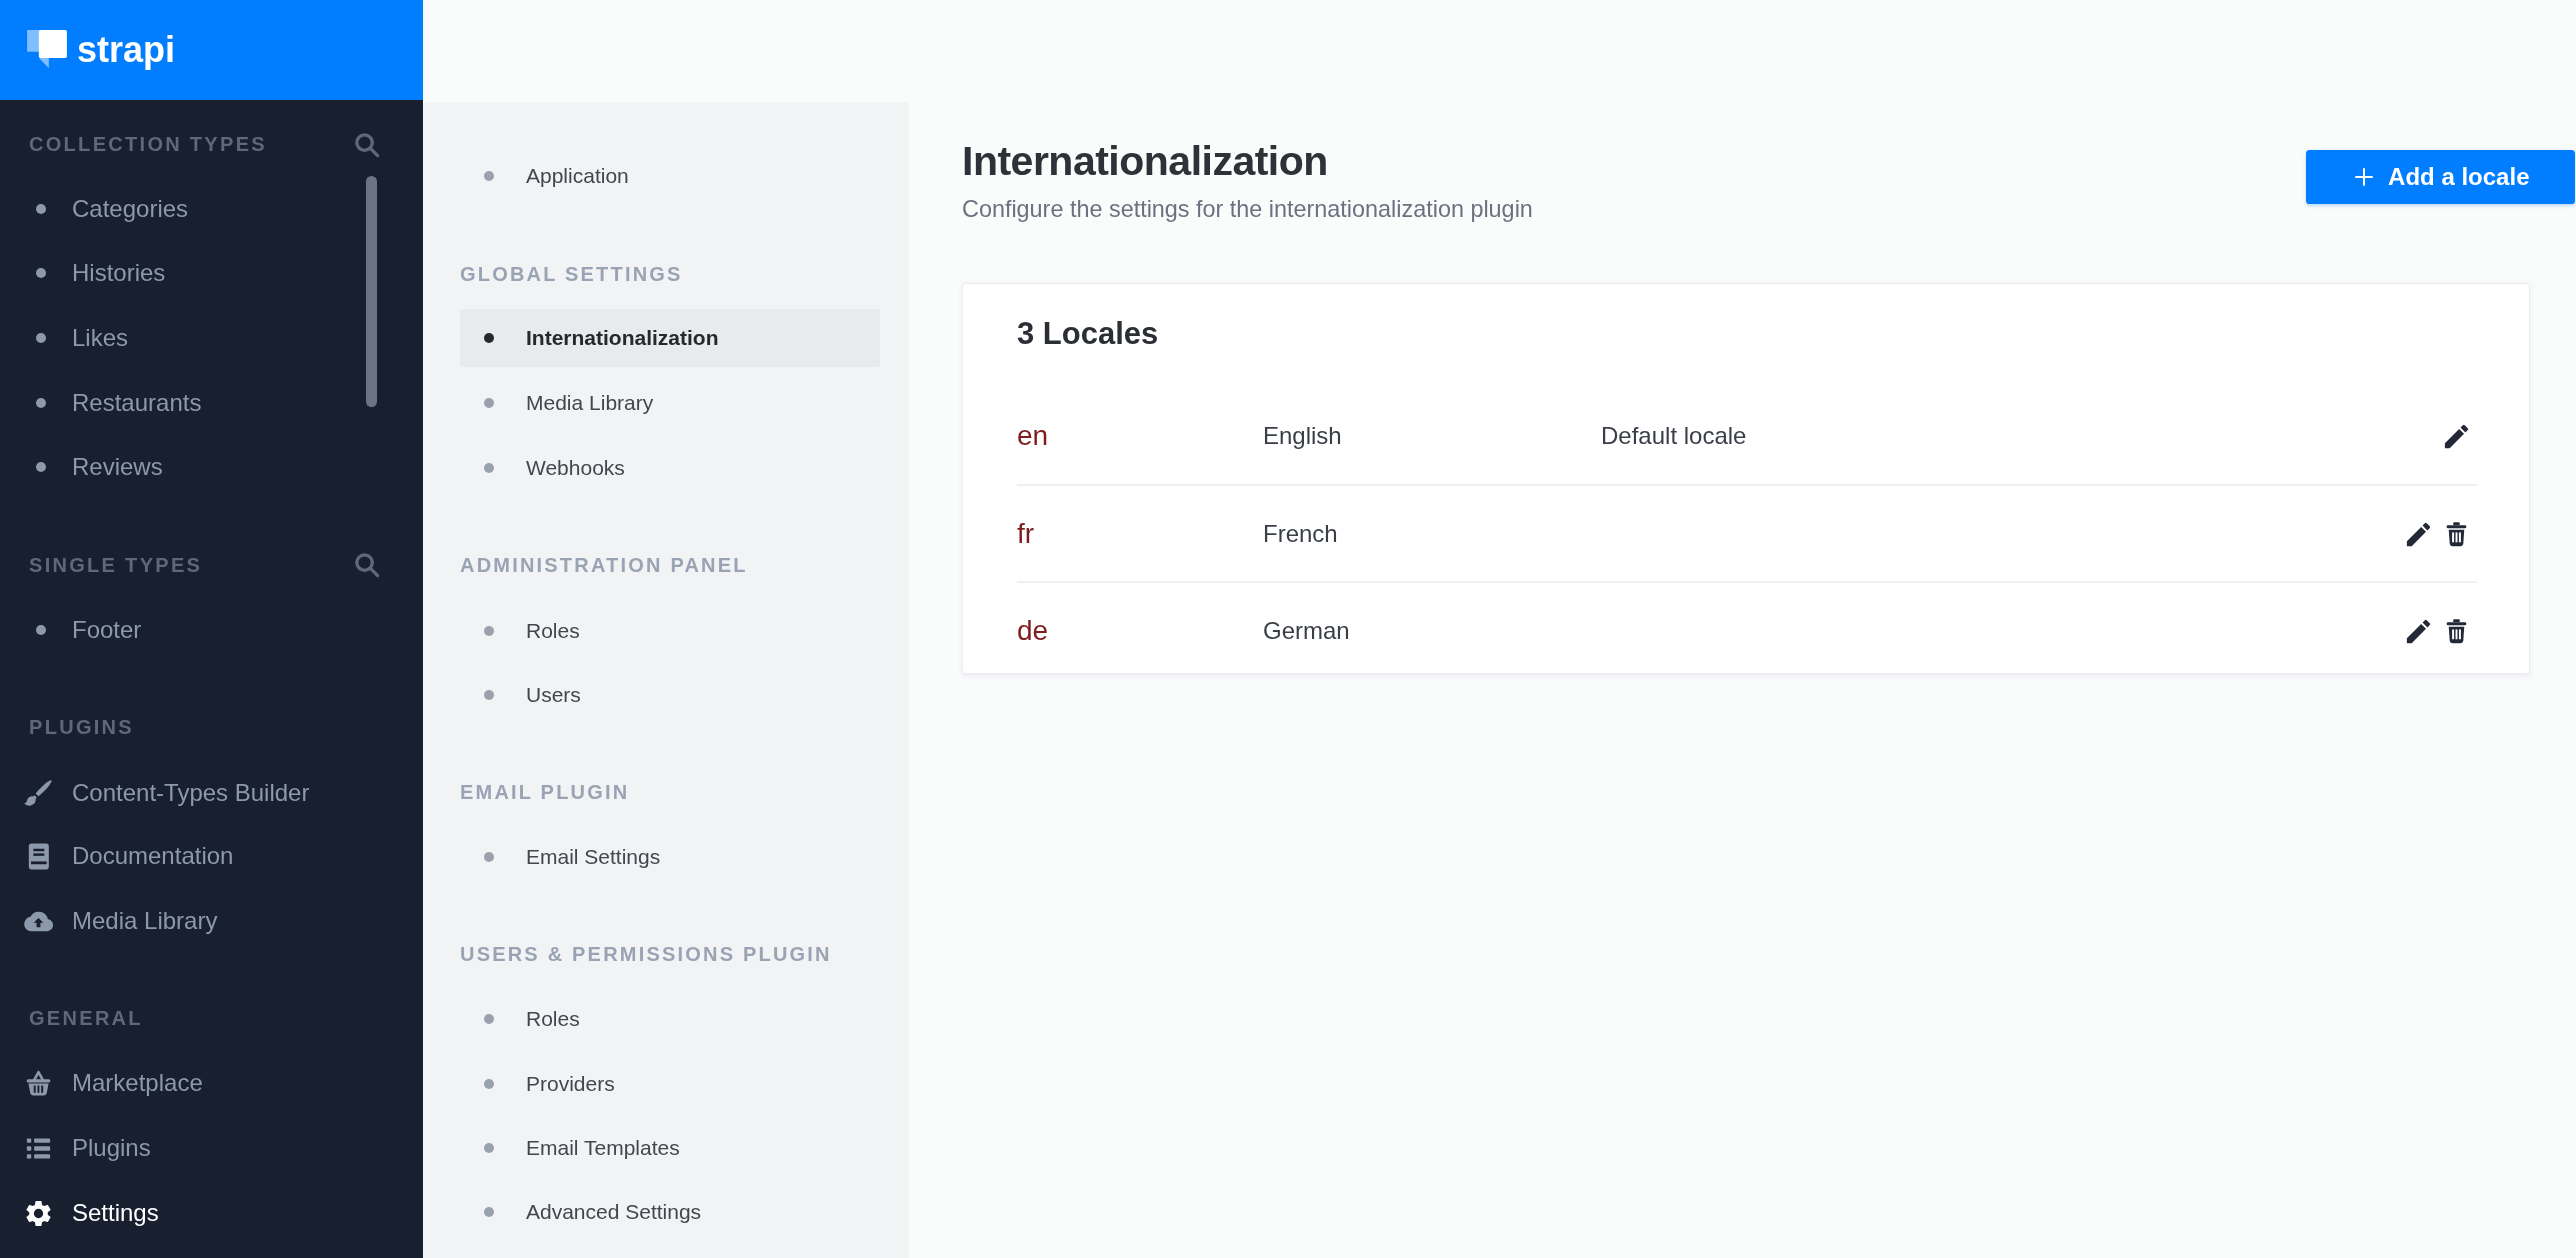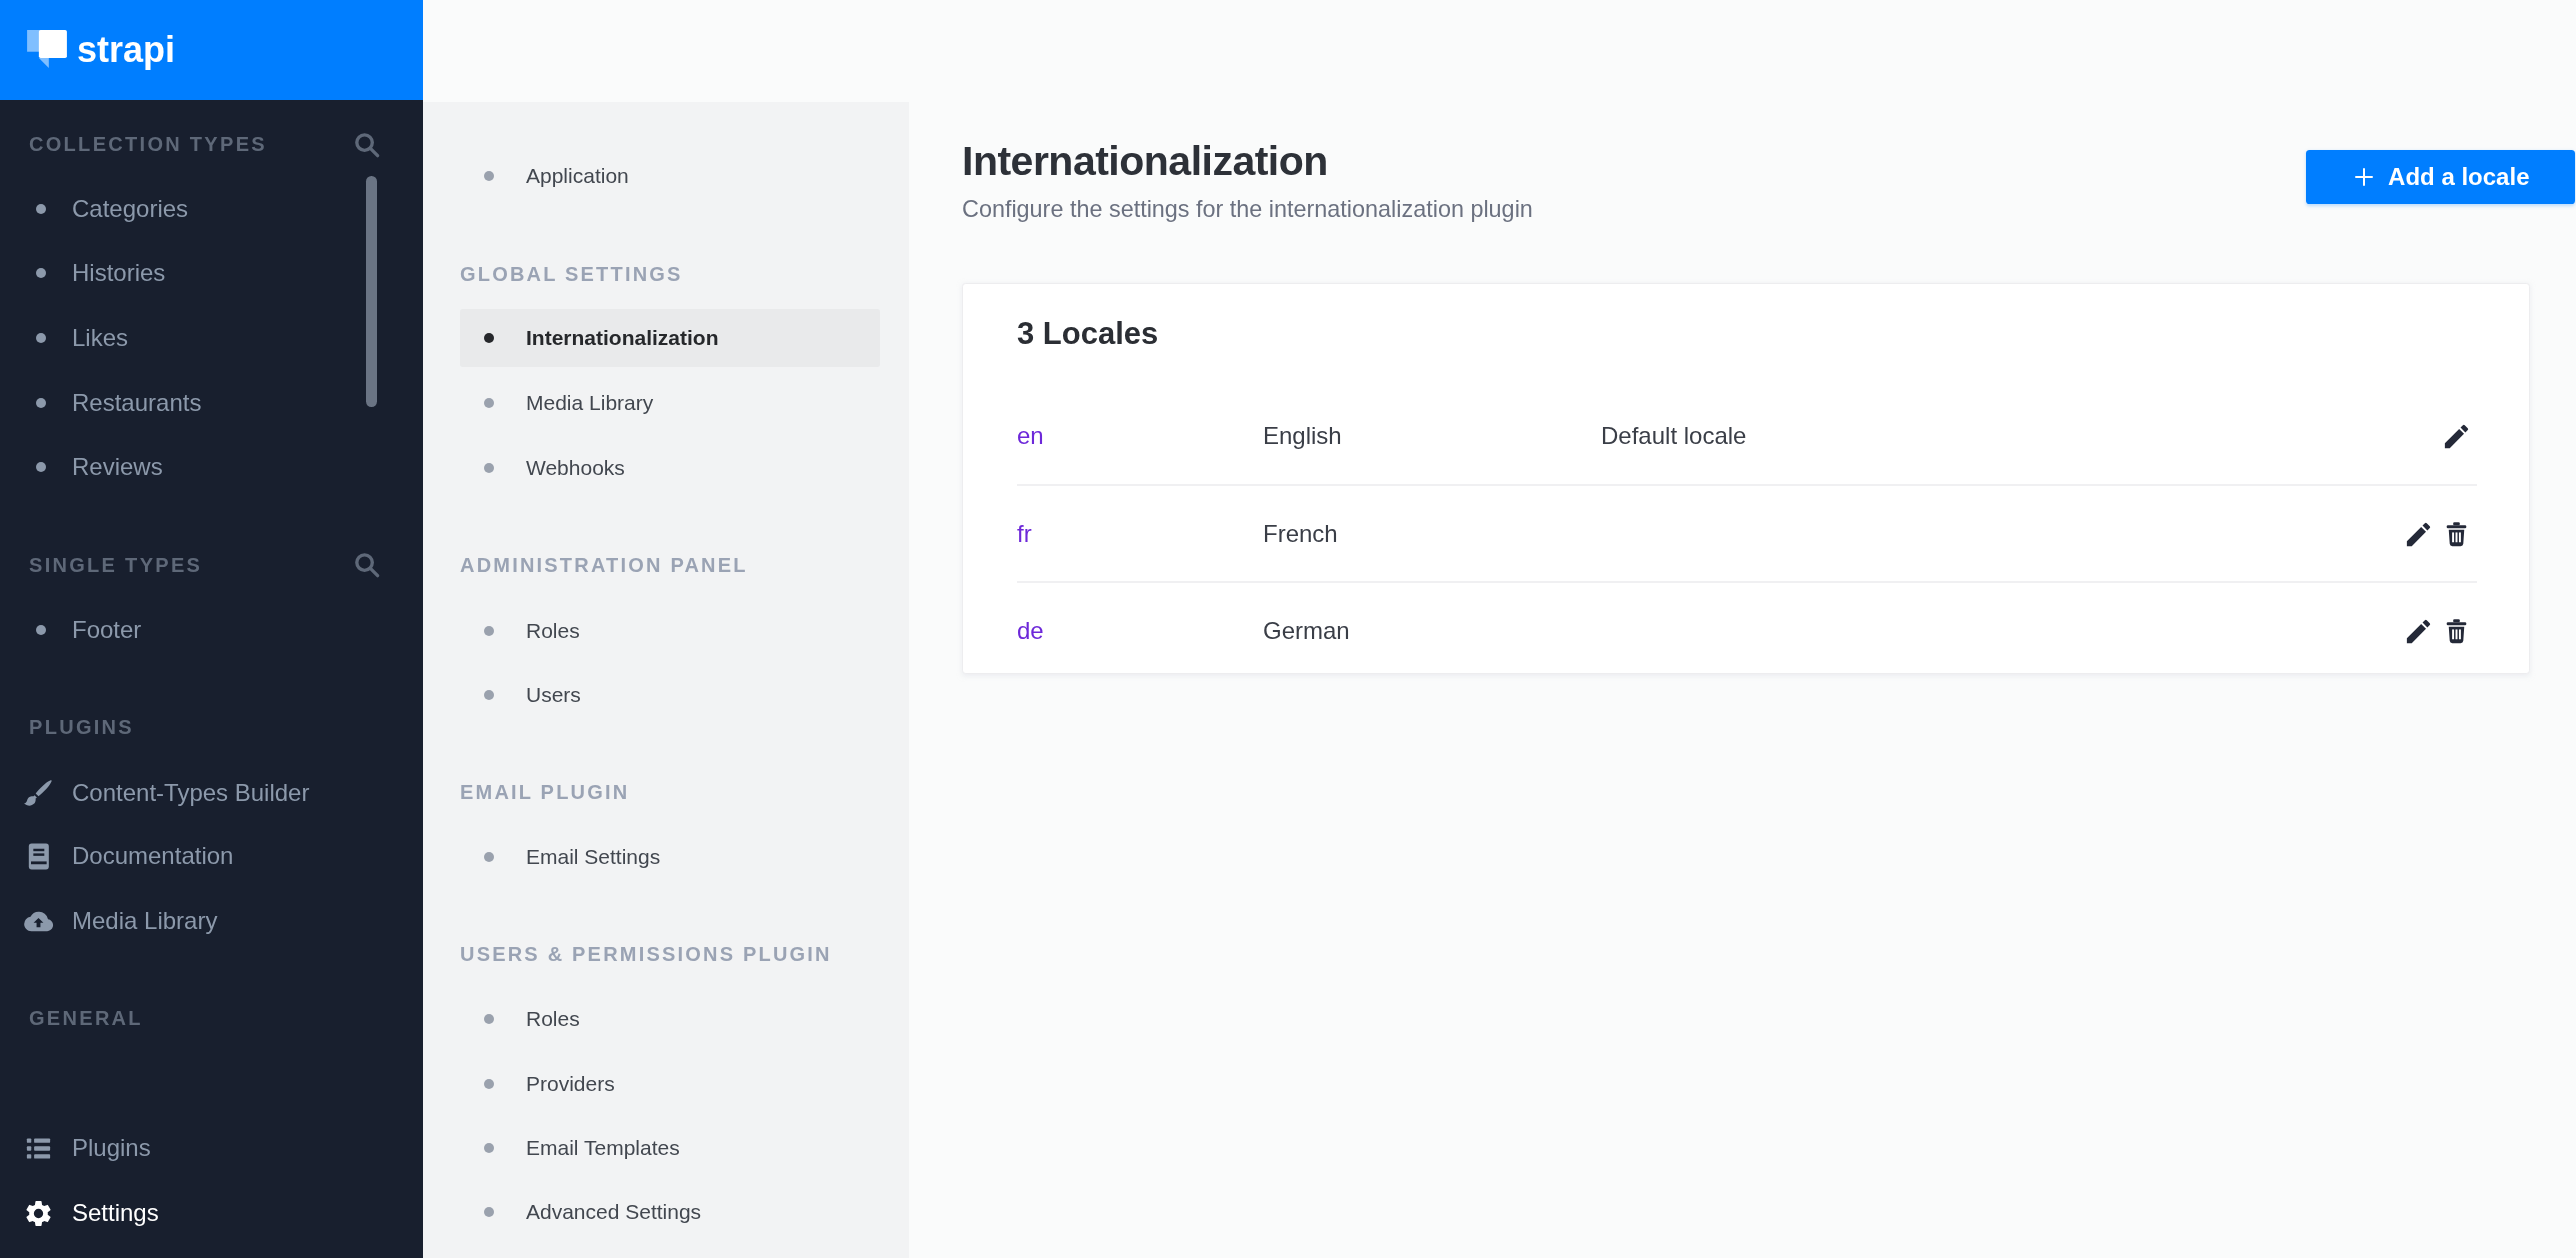--- a/index.html
+++ b/index.html
@@ -43,21 +43,21 @@
   
   .main { position:absolute; left:909px; top:102px; width:1667px; height:1157px; background:var(--main-bg,#FAFBFB); }
   .page-title { position:absolute; left:53px; top:36px; font-size:41px; font-weight:bold; color:var(--text-dark,#2D3138); letter-spacing:-0.5px; }
   .page-subtitle { position:absolute; left:53px; top:94px; font-size:23.4px; color:#6B7180; }
   .add-btn { position:absolute; left:1397px; top:48px; width:269px; height:54px; background:var(--brand-blue,#007EFF); border:none; border-radius:3.6px; color:#fff; display:flex; align-items:center; justify-content:center; gap:12.6px; font-size:24px; font-weight:bold; font-family:inherit; cursor:pointer; box-shadow:0 1.8px 3.6px rgba(0,126,255,.25); }
   .add-btn svg { width:24px; height:24px; }
 
   .card { position:absolute; left:53px; top:181px; width:1568px; height:391px; background:#fff; border:0.9px solid #EDEDEF; border-radius:3.6px; box-shadow:0 1.8px 5.4px rgba(222,224,231,.5); }
   .card-title { position:absolute; left:54px; top:32px; font-size:31px; font-weight:bold; color:#2B2E34; }
   .l-row { position:absolute; left:0; width:1568px; height:40px; }
-  .l-row .code { position:absolute; left:54px; top:50%; transform:translateY(-50%); font-size:24px; color:#6d28d9; }
+  .l-row .code { position:absolute; left:54px; top:50%; transform:translateY(-50%); font-size:28px; color:#7f1d1d; }
   .l-row .name { position:absolute; left:300px; top:50%; transform:translateY(-50%); font-size:24px; color:#3A3E47; }
   .l-row .badge { position:absolute; left:638px; top:50%; transform:translateY(-50%); font-size:24px; color:#3A3E47; }
   .row-icon { position:absolute; top:50%; margin-top:-15.3px; width:31px; height:31px; color:var(--icon-dark,#242938); cursor:pointer; --icon-cut:#fff; }
   .row-icon.pos-1 { left:1440px; }
   .row-icon.pos-2 { left:1478px; }
   .l-sep { position:absolute; left:54px; width:1460px; height:1.8px; background:#F0F0F2; }
 
   .hidden-defs { position:absolute; width:0; height:0; overflow:hidden; }
 </style>
 </head>
@@ -186,20 +186,26 @@
       <span class="lbl">Documentation</span>
     </div>
     <div class="s-item" style="top:901px;">
       <svg class="ico" viewBox="0 0 34 34" width="31" height="31">
           <use href="#i-cloud"></use>
         </svg>
       <span class="lbl">Media Library</span>
     </div>
 
     <div class="s-head" style="top:1005px;">GENERAL</div>
+    <div class="s-item" style="top:1063px;">
+      <svg class="ico" viewBox="0 0 34 34" width="31" height="31">
+          <use href="#i-basket"></use>
+        </svg>
+      <span class="lbl">Marketplace</span>
+    </div>
     <div class="s-item" style="top:1128px;">
       <svg class="ico" viewBox="0 0 34 34" width="31" height="31">
           <use href="#i-list"></use>
         </svg>
       <span class="lbl">Plugins</span>
     </div>
     <div class="s-item active" style="top:1193px;">
       <svg class="ico" viewBox="0 0 34 34" width="31" height="31">
           <use href="#i-gear"></use>
         </svg>

